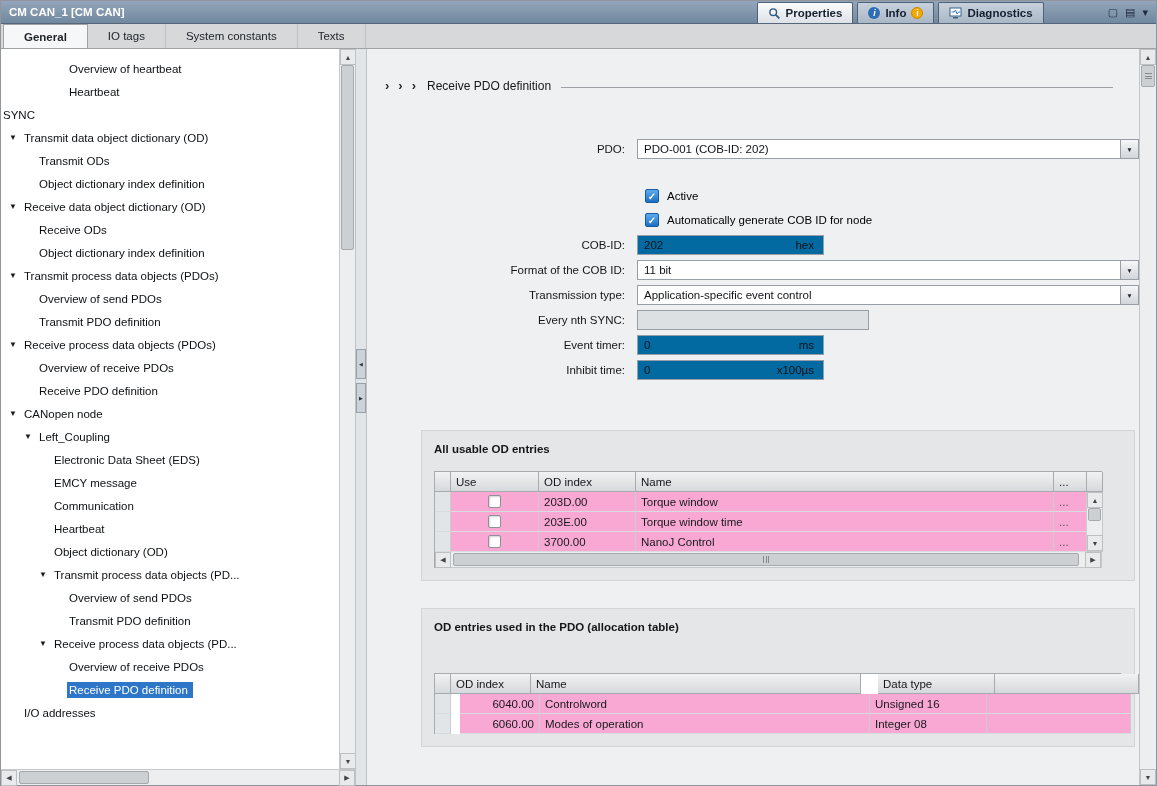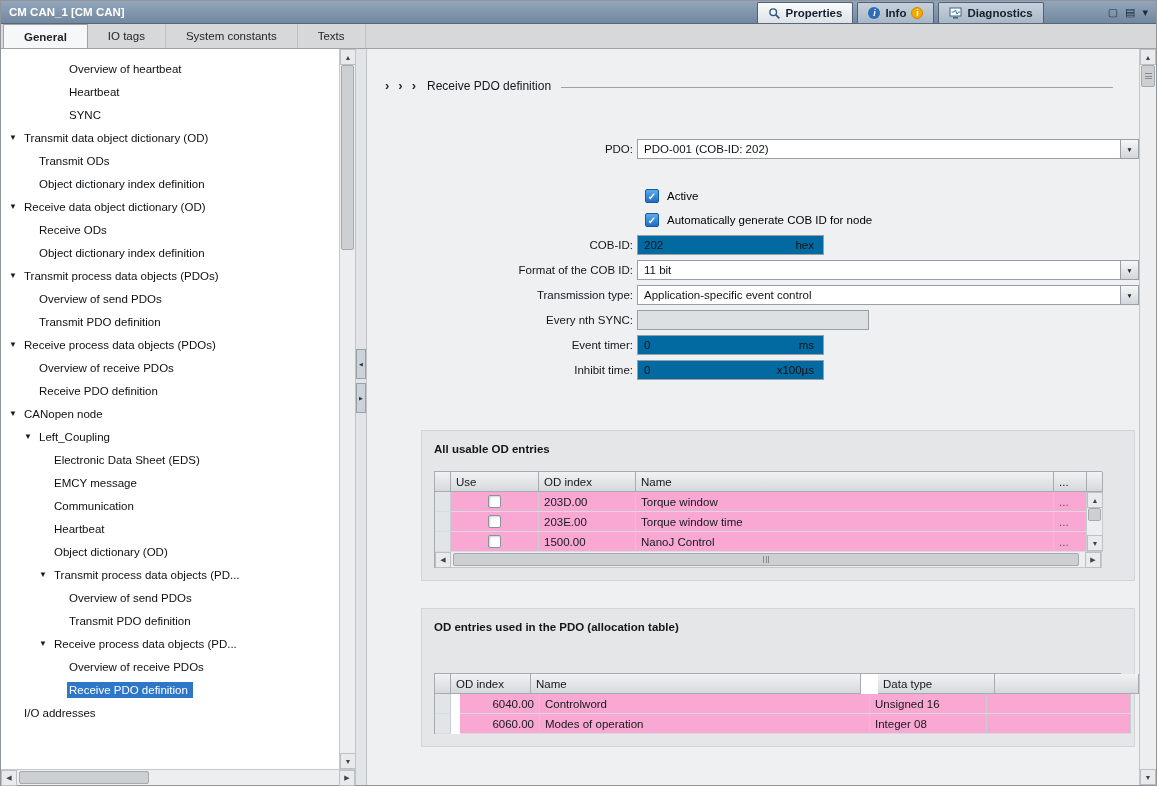--- a/index.html
+++ b/index.html
@@ -69,21 +69,21 @@
   
   .content { flex:1; background:#eef0f2; padding-left:18px; overflow:hidden; position:relative; font-size:11.5px; }
 
   .crumb { display:flex; align-items:baseline; margin-top:30px; padding-right:26px; }
   .crumb-arrow { font-size:13px; font-weight:bold; color:#23292f; margin-right:9px; line-height:1; }
   .crumb-title { font-size:12px; color:#14171b; margin:0 10px 0 2px; white-space:nowrap; }
   .crumb-line { flex:1; border-bottom:1px solid #9ba1a7; transform:translateY(-2px); }
 
   .form { margin-top:46px; }
   .frow { display:flex; align-items:center; margin-bottom:5px; height:20px; }
-  .flabel { flex:0 0 252px; text-align:right; padding-right:4px; color:#14171a; }
+  .flabel { flex:0 0 252px; text-align:right; padding-right:12px; color:#14171a; }
   .ffield { height:20px; border:1px solid #989ea5; background:#fff; display:flex; align-items:center; color:#101316; }
   .dropdown { width:592px; }
   .dd-text { flex:1; padding:0 6px; white-space:nowrap; overflow:hidden; }
   .dd-btn { width:18px; height:18px; border-left:1px solid #989ea5; background:linear-gradient(#f6f7f8,#d2d6da);
             display:flex; align-items:center; justify-content:center; font-size:6.5px; color:#23282e; cursor:pointer; }
   .unit-field { width:187px; background:#0369a1; }
   .unit-field .val { flex:1; padding:0 6px; }
   .unit-field .unit { padding:0 9px; }
   .disabled-field { width:232px; background:#dde0e3; }
   .checkrow { display:flex; align-items:center; gap:8px; margin:0 0 6px 260px; height:18px; }
@@ -168,21 +168,21 @@
   <div class="main">
 
     <div class="tree-pane">
       <div class="tree-items">
           <div class="tree-item" style="padding-left: 66px;">
             <span class="tree-label">Overview of heartbeat</span>
           </div>
           <div class="tree-item" style="padding-left: 66px;">
             <span class="tree-label">Heartbeat</span>
           </div>
-          <div class="tree-item" style="padding-left: 66px;">
+          <div class="tree-item" style="">
             <span class="tree-label">SYNC</span>
           </div>
           <div class="tree-item" style="padding-left: 8px;">
             <span class="tree-arrow">▼</span>
             <span class="tree-label">Transmit data object dictionary (OD)</span>
           </div>
           <div class="tree-item" style="padding-left: 36px;">
             <span class="tree-label">Transmit ODs</span>
           </div>
           <div class="tree-item" style="padding-left: 36px;">
@@ -392,21 +392,21 @@
                   </div>
                   <div class="tcell" style="flex: 0 0 97px;">203E.00</div>
                   <div class="tcell" style="flex: 0 0 418px;">Torque window time</div>
                   <div class="tcell more" style="flex: 0 0 33px;">...</div>
                 </div>
                 <div class="trow">
                   <div class="tcell sel" style="flex: 0 0 16px;"></div>
                   <div class="tcell use" style="flex: 0 0 88px;">
                     <span class="cb-empty"></span>
                   </div>
-                  <div class="tcell" style="flex: 0 0 97px;">1500.00</div>
+                  <div class="tcell" style="flex: 0 0 97px;">3700.00</div>
                   <div class="tcell" style="flex: 0 0 418px;">NanoJ Control</div>
                   <div class="tcell more" style="flex: 0 0 33px;">...</div>
                 </div>
               </div>
             <div class="tv-scroll">
               <div class="sb-btn">▲</div>
               <div class="sb-thumb" style="height:13px"></div>
               <div class="sb-track"></div>
               <div class="sb-btn">▼</div>
             </div>

